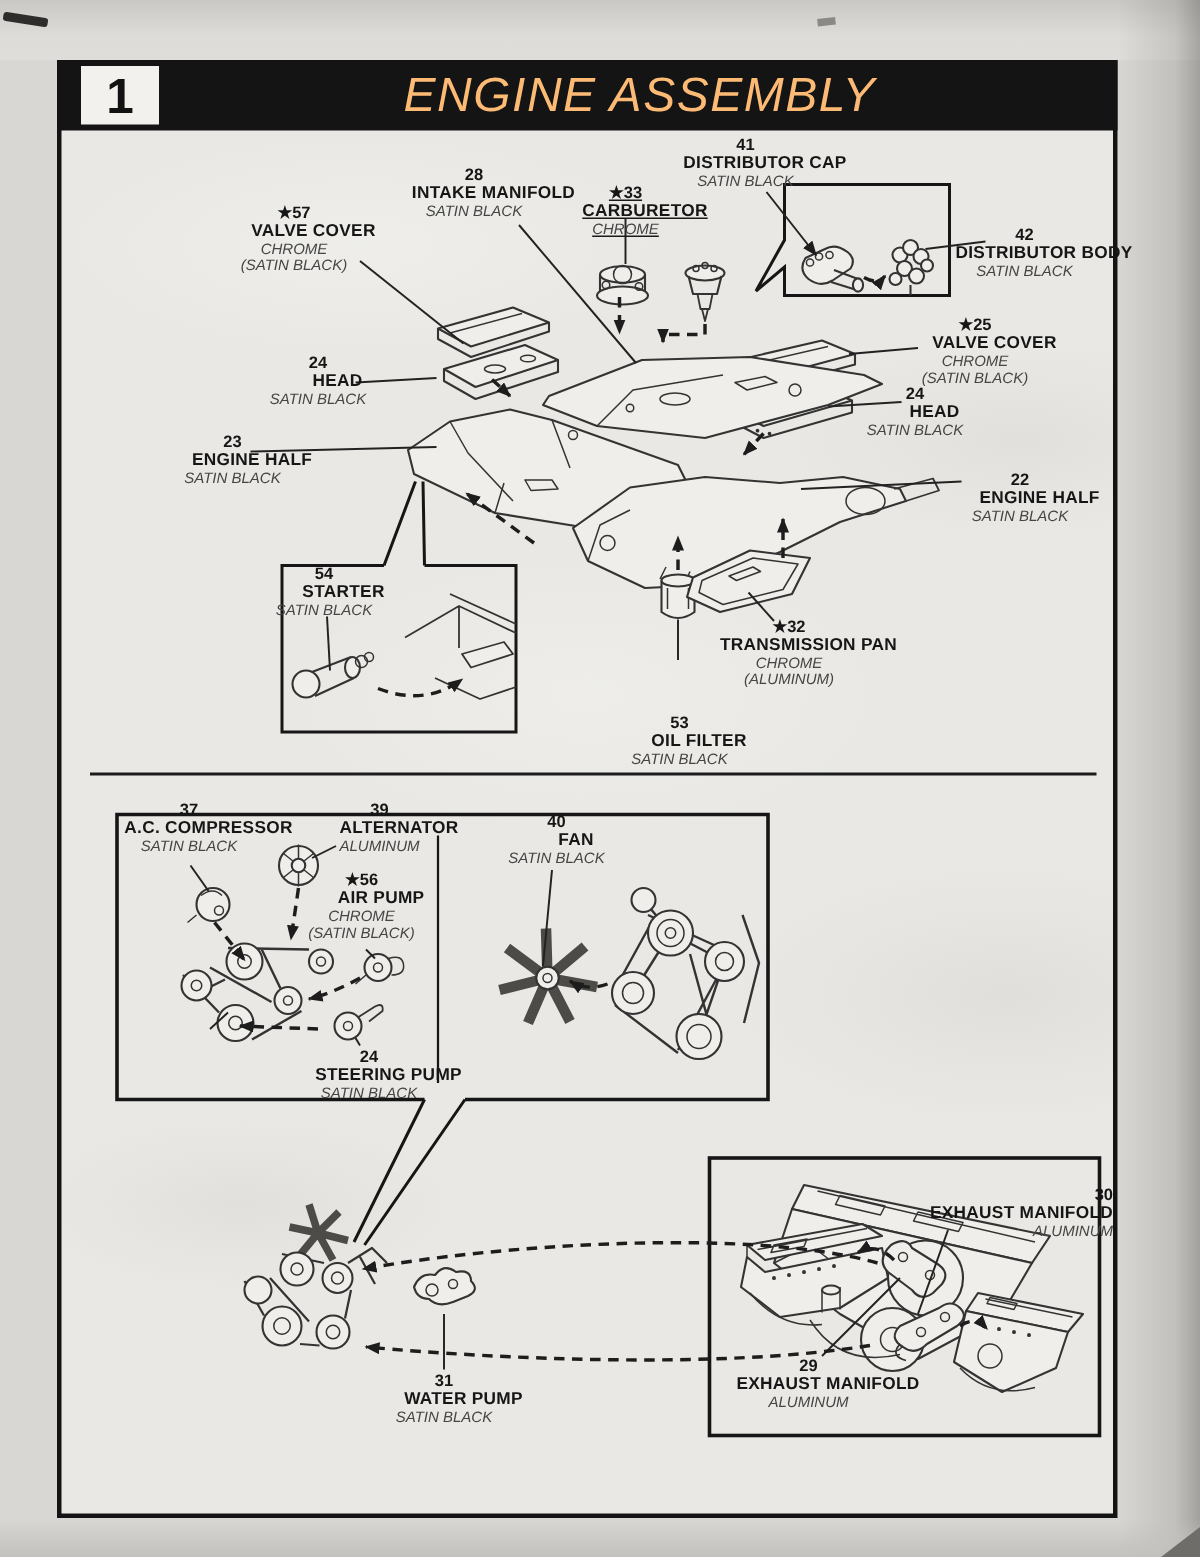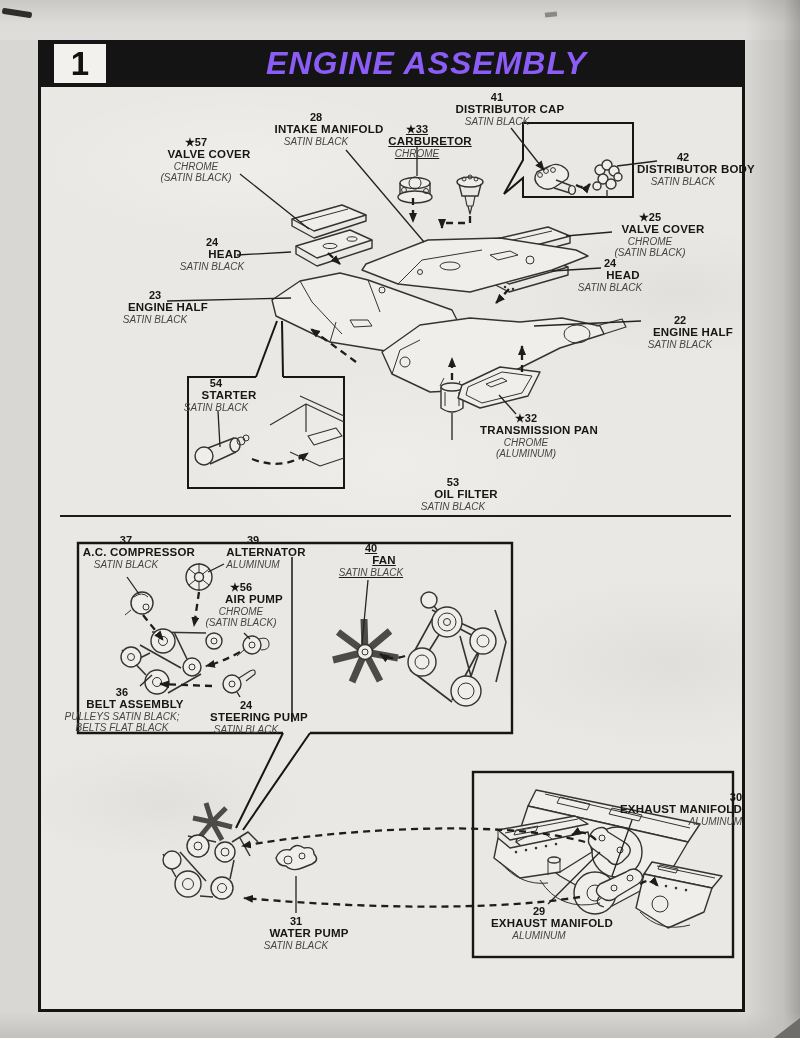--- a/index.html
+++ b/index.html
@@ -38,21 +38,21 @@
     background:#141414; box-sizing:border-box;
   }
   .step-box{
     position:absolute; left:16px; top:4px; width:52px; height:39px;
     background:#f2f1ed; display:flex; align-items:center; justify-content:center;
     font-size:33px; font-weight:bold; color:#121212;
   }
   .title-text{
     position:absolute; left:90px; right:20px; top:0; height:47px;
     display:flex; align-items:center; justify-content:center;
-    color:#8b5cf6; font-size:32px; font-weight:bold; font-style:italic;
+    color:#fdba74; font-size:32px; font-weight:normal; font-style:italic;
     letter-spacing:1px; white-space:nowrap;
   }
   .hdivider{position:absolute;left:60px;top:515px;width:671px;height:2px;background:#1c1c1c;}
 
   svg.art{position:absolute;left:0;top:0;z-index:1;}
 
   .plabel{position:absolute; z-index:2; text-align:center; transform:translateX(-50%);
     line-height:1.12; white-space:nowrap;}
   .pnum{font-weight:bold; font-size:11px; color:#161616;}
   .pname{font-weight:bold; font-size:11.5px; color:#161616; letter-spacing:.2px;padding-left:26px;}
@@ -474,32 +474,26 @@
     <div class="pfin">ALUMINUM</div>
   </div>
 
   <div class="plabel" style="left:241px;top:581px;">
     <div class="pnum">★56</div>
     <div class="pname">AIR PUMP</div>
     <div class="pfin">CHROME</div>
     <div class="pfin">(SATIN BLACK)</div>
   </div>
 
-  <div class="plabel" style="left:371px;top:542px;text-decoration:underline;">
+  <div class="plabel" style="left:371px;top:542px;">
     <div class="pnum">40</div>
     <div class="pname">FAN</div>
     <div class="pfin">SATIN BLACK</div>
   </div>
 
-  <div class="plabel" style="left:122px;top:686px;">
-    <div class="pnum">36</div>
-    <div class="pname">BELT ASSEMBLY</div>
-    <div class="pfin">PULLEYS SATIN BLACK;</div>
-    <div class="pfin">BELTS FLAT BLACK</div>
-  </div>
 
   <div class="plabel" style="left:246px;top:699px;">
     <div class="pnum">24</div>
     <div class="pname">STEERING PUMP</div>
     <div class="pfin">SATIN BLACK</div>
   </div>
 
   <div class="plabel" style="left:296px;top:915px;">
     <div class="pnum">31</div>
     <div class="pname">WATER PUMP</div>

